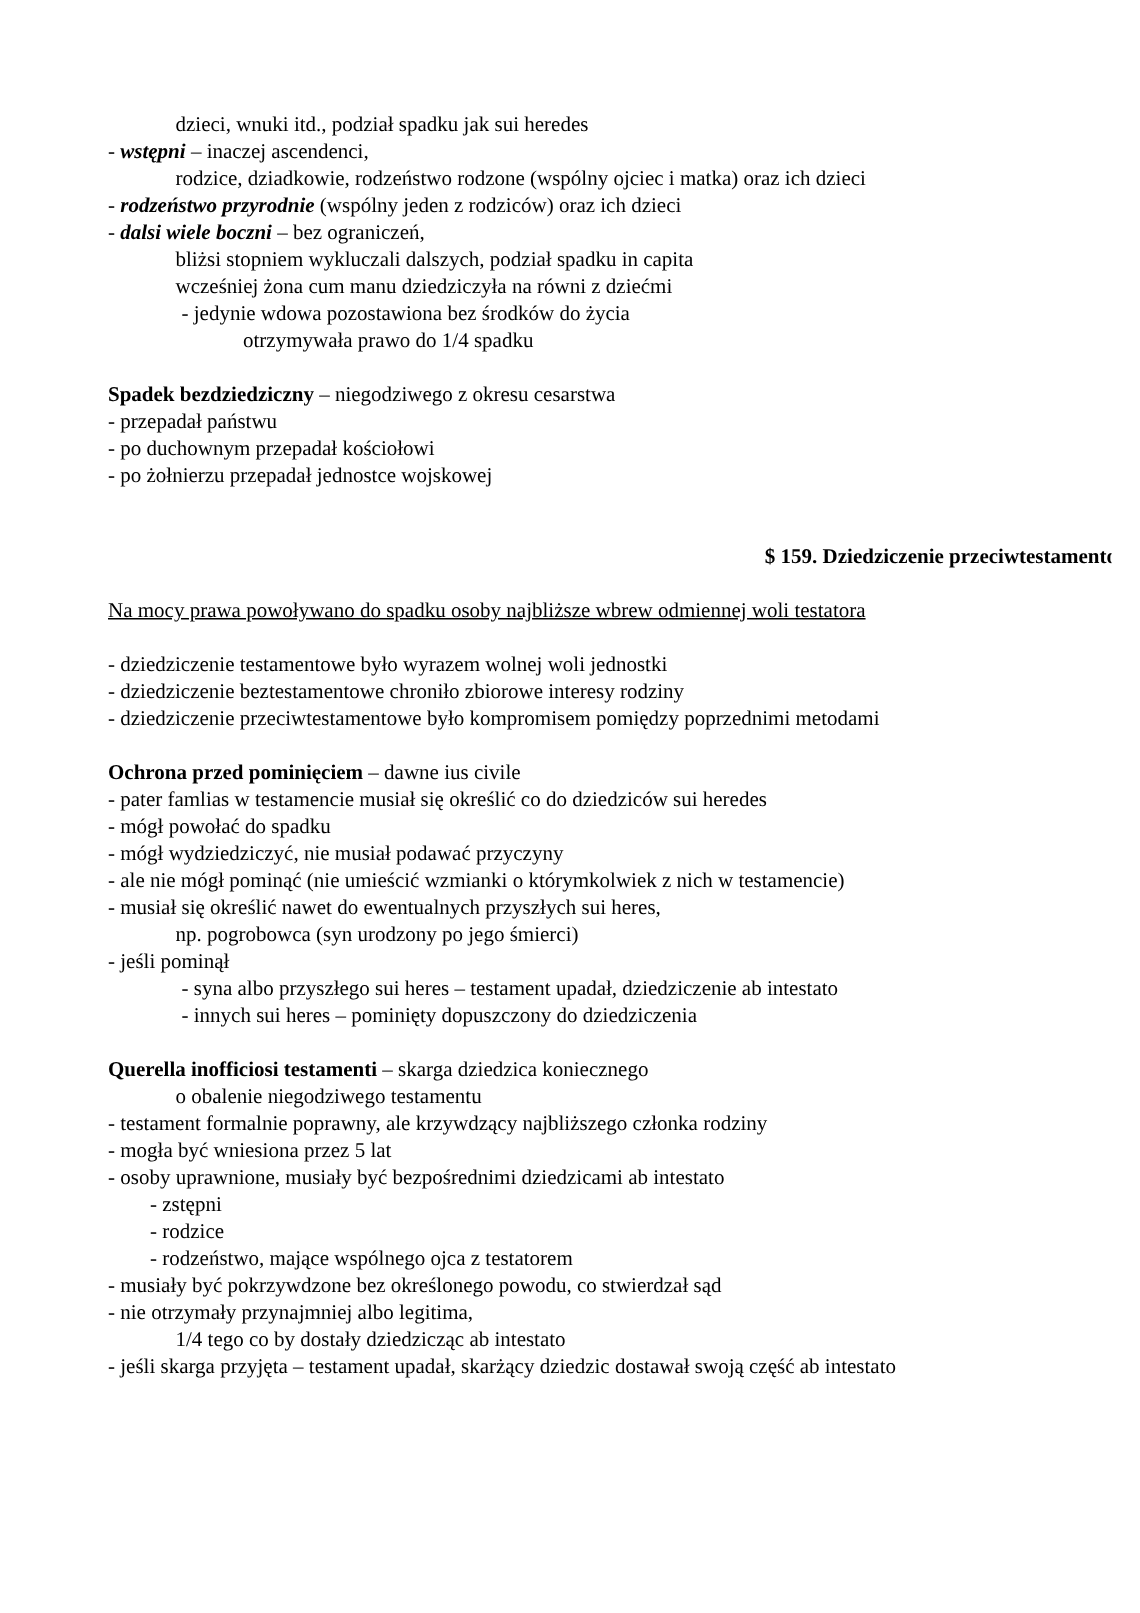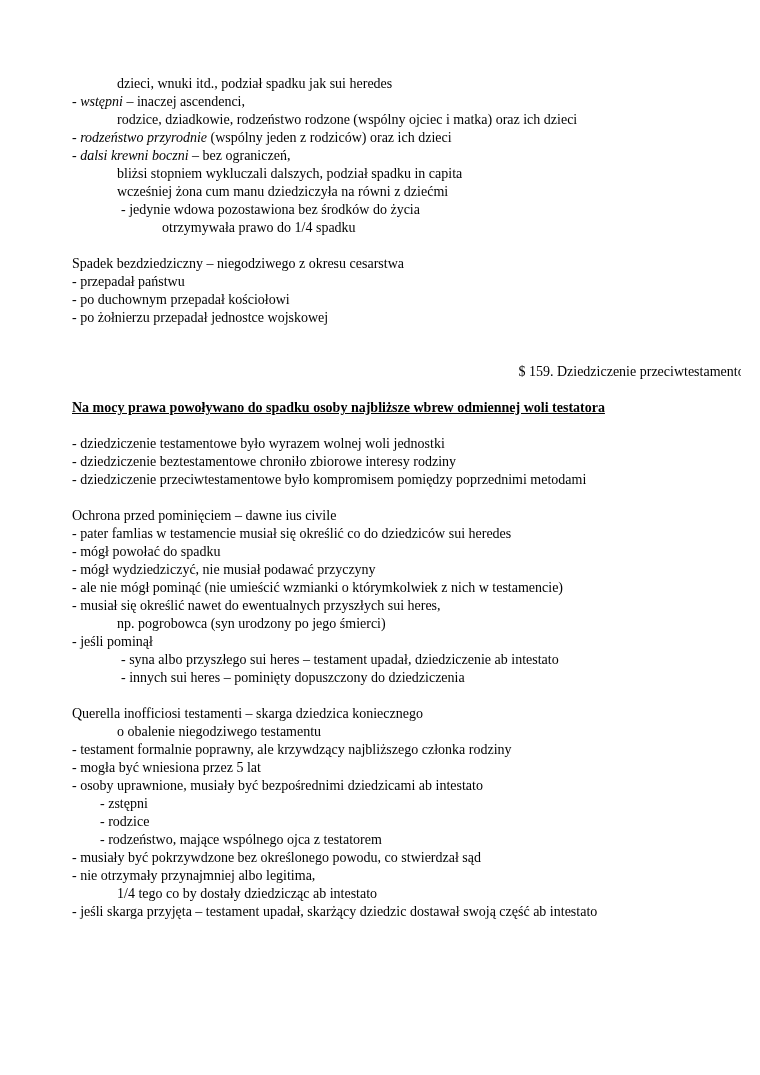--- a/index.html
+++ b/index.html
@@ -25,33 +25,33 @@
   }
   .line.center {
     text-align: right;
     margin-left: -72px;
     margin-right: -40px;
   }
   .ind1 { padding-left: 28px; }
   .ind2 { padding-left: 45px; }
   .ind3 { padding-left: 49px; }
   .ind4 { padding-left: 90px; }
-  .bold { font-weight: normal; }
+  .bold { font-weight: bold; }
   .italic { font-style: italic; }
-  .underline { text-decoration: underline; font-weight: bold; }
+  .underline { text-decoration: underline; }
 </style>
 </head>
 <body>
 
 <div class="page">
     <div class="line ind2"><span class="">dzieci, wnuki itd., podział spadku jak sui heredes</span></div>
     <div class="line"><span class="">- </span><span class="bold italic">wstępni</span><span class=""> – inaczej ascendenci,</span></div>
     <div class="line ind2"><span class="">rodzice, dziadkowie, rodzeństwo rodzone (wspólny ojciec i matka) oraz ich dzieci</span></div>
     <div class="line"><span class="">- </span><span class="bold italic">rodzeństwo przyrodnie</span><span class=""> (wspólny jeden z rodziców) oraz ich dzieci</span></div>
-    <div class="line"><span class="">- </span><span class="bold italic">dalsi krewni boczni</span><span class=""> – bez ograniczeń,</span></div>
+    <div class="line"><span class="">- </span><span class="bold italic">dalsi wiele boczni</span><span class=""> – bez ograniczeń,</span></div>
     <div class="line ind2"><span class="">bliżsi stopniem wykluczali dalszych, podział spadku in capita</span></div>
     <div class="line ind2"><span class="">wcześniej żona cum manu dziedziczyła na równi z dziećmi</span></div>
     <div class="line ind3"><span class="">- jedynie wdowa pozostawiona bez środków do życia</span></div>
     <div class="line ind4"><span class="">otrzymywała prawo do 1/4 spadku</span></div>
     <div class="line"></div>
     <div class="line"><span class="bold">Spadek bezdziedziczny</span><span class=""> – niegodziwego z okresu cesarstwa</span></div>
     <div class="line"><span class="">- przepadał państwu</span></div>
     <div class="line"><span class="">- po duchownym przepadał kościołowi</span></div>
     <div class="line"><span class="">- po żołnierzu przepadał jednostce wojskowej</span></div>
     <div class="line"></div>

